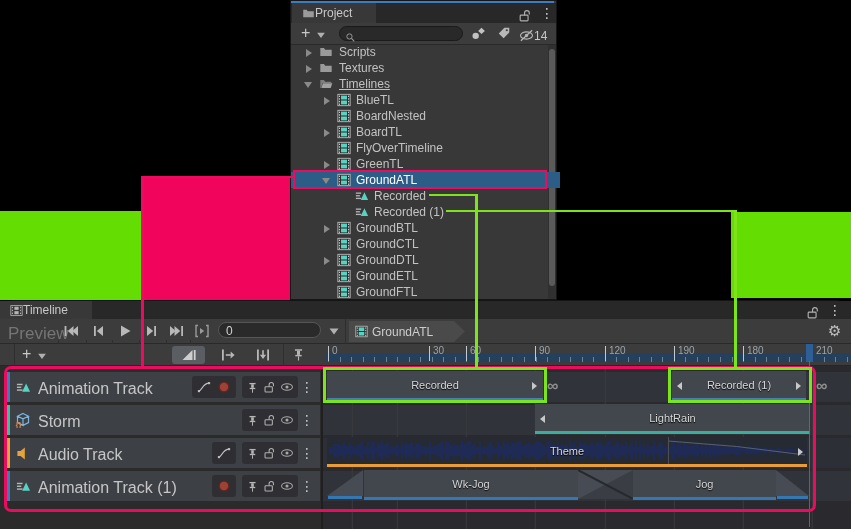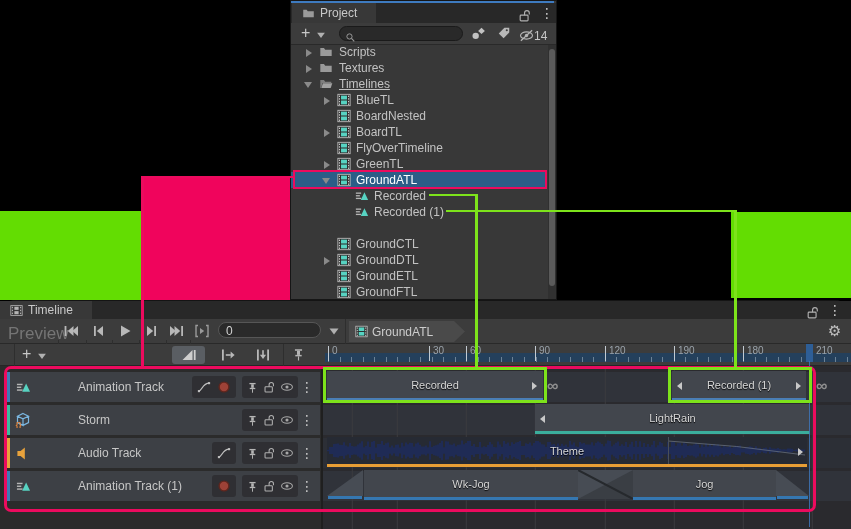--- a/index.html
+++ b/index.html
@@ -2,40 +2,40 @@
 <html><head>
 <meta charset="utf-8">
 <style>
   html,body{margin:0;padding:0;background:#111;}
   #stage{position:relative;width:851px;height:529px;overflow:hidden;
     font-family:"Liberation Sans","DejaVu Sans",sans-serif;background:#000;
     -webkit-font-smoothing:antialiased;}
   .abs{position:absolute;}
   .icon{display:inline-block;vertical-align:middle;}
   .tabbar{background:#282828;}
-  .tab{background:#383838;color:#c8c8c8;font-size:12px;display:flex;align-items:center;gap:5px;padding:0 10px;box-sizing:border-box;}
+  .tab{background:#383838;color:#c8c8c8;font-size:12px;display:flex;align-items:center;padding:0 10px;box-sizing:border-box;}
   .toolbar{background:#3c3c3c;border-bottom:1px solid #292929;box-sizing:border-box;}
   .kebab{color:#c8c8c8;font-size:14px;line-height:14px;}
   .gear{color:#c0c0c0;font-size:15px;line-height:15px;}
   
-  .trow{position:absolute;left:291px;width:256px;height:16px;color:#c2c2c2;font-size:12px;line-height:16px;}
+  .trow{position:absolute;left:291px;width:256px;height:16px;color:#c2c2c2;font-size:12px;line-height:16px;padding-left:13px;}
   .trow .lbl{position:absolute;top:0;}
   .arr{position:absolute;top:5px;width:0;height:0;}
   .arr.right{border-left:6px solid #8a8a8a;border-top:4px solid transparent;border-bottom:4px solid transparent;}
   .arr.down{border-top:6px solid #8a8a8a;border-left:4px solid transparent;border-right:4px solid transparent;top:6px;}
   .ticon{position:absolute;top:1px;width:14px;height:14px;}
   
   .tbtn{position:absolute;top:320px;height:19px;display:flex;align-items:center;justify-content:center;}
   .sep{position:absolute;background:#2e2e2e;width:1px;}
   .rlabel{position:absolute;top:1px;color:#9aa3ab;font-size:10px;padding-left:4px;}
   .rlabel::before{content:"";position:absolute;left:0;top:1px;width:1px;height:15px;background:#c2cad1;}
   .lane{position:absolute;left:322px;width:529px;height:30px;background:#30333a;}
   .thead{position:absolute;left:6px;width:314px;height:30px;background:#3d4045;}
   .thead .stripe{position:absolute;left:0;top:0;width:4px;height:100%;}
-  .thead .tname{position:absolute;left:32px;top:8px;font-size:12px;color:#c6c6c6;margin-left:40px;}
+  .thead .tname{position:absolute;left:32px;top:8px;font-size:16px;color:#c6c6c6;}
   .hgroup{position:absolute;top:4px;height:22px;background:#2f2f33;border-radius:3px;display:flex;align-items:center;justify-content:space-evenly;}
   .clip{position:absolute;height:30px;background:#42464d;box-sizing:border-box;}
   .clip .clbl{position:absolute;width:100%;text-align:center;top:8px;font-size:11px;color:#d6d6d6;text-shadow:0 1px 1px #000;}
   .clip .bb{position:absolute;left:0;right:0;bottom:0;height:3px;}
   .carw{position:absolute;top:11px;width:0;height:0;}
   .carw.r{border-left:5px solid #c8c8c8;border-top:4px solid transparent;border-bottom:4px solid transparent;}
   .carw.l{border-right:5px solid #c8c8c8;border-top:4px solid transparent;border-bottom:4px solid transparent;}
   .loop{position:absolute;top:371px;height:30px;line-height:30px;color:#8f8f8f;font-size:16px;font-weight:bold;}
   
   .ann{pointer-events:none;}
@@ -569,20 +569,27 @@
         <use href="#i-anim"></use>
       </svg>
       <span class="lbl" style="left:83px;">Recorded</span>
     </div>
   <div class="trow" style="top:204px;">
       <svg class="ticon" style="left:64px;">
         <use href="#i-anim"></use>
       </svg>
       <span class="lbl" style="left:83px;">Recorded (1)</span>
     </div>
+  <div class="trow" style="top:220px;">
+      <span class="arr right" style="left:33px;"></span>
+      <svg class="ticon" style="left:46px;">
+        <use href="#i-timeline"></use>
+      </svg>
+      <span class="lbl" style="left:65px;">GroundBTL</span>
+    </div>
   <div class="trow" style="top:236px;">
       <svg class="ticon" style="left:46px;">
         <use href="#i-timeline"></use>
       </svg>
       <span class="lbl" style="left:65px;">GroundCTL</span>
     </div>
   <div class="trow" style="top:252px;">
       <span class="arr right" style="left:33px;"></span>
       <svg class="ticon" style="left:46px;">
         <use href="#i-timeline"></use>

